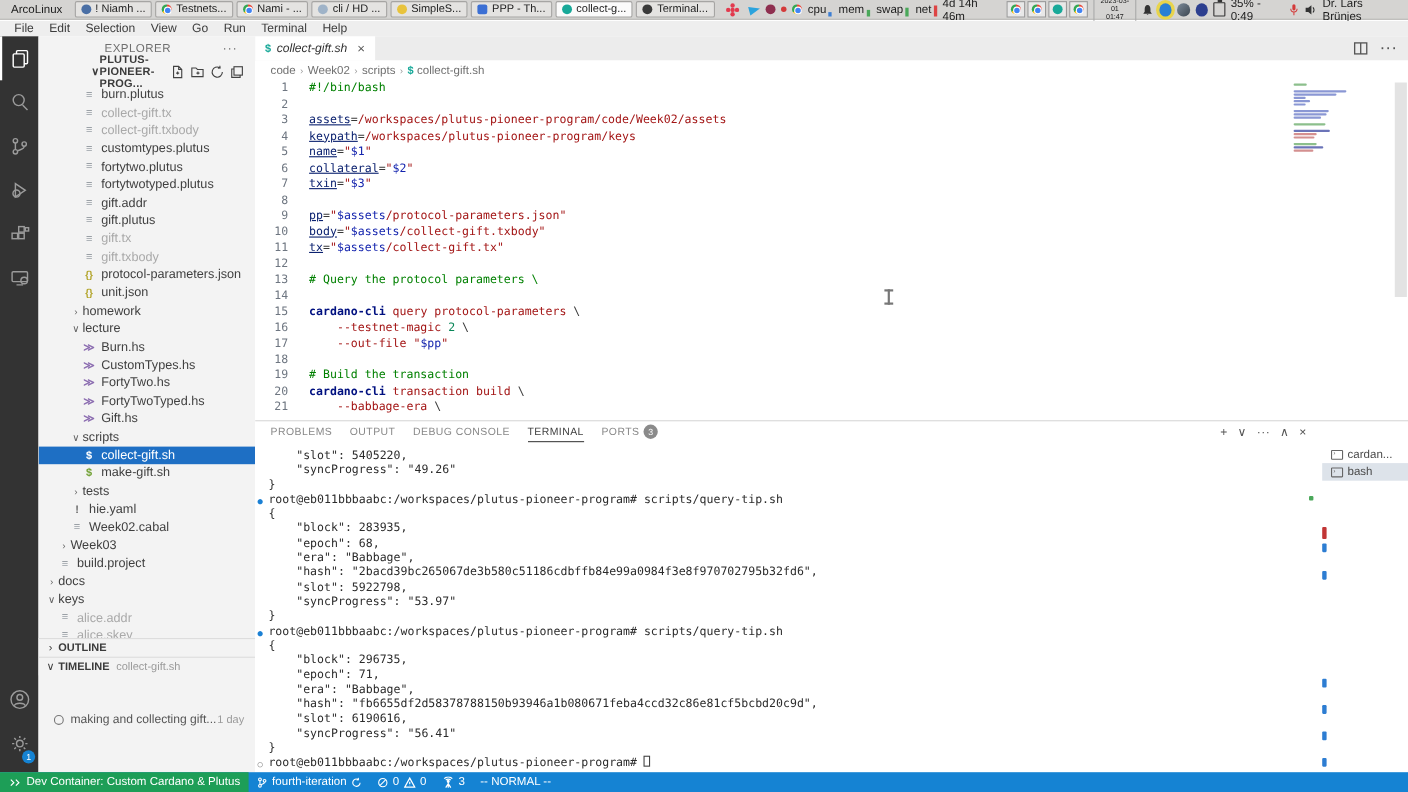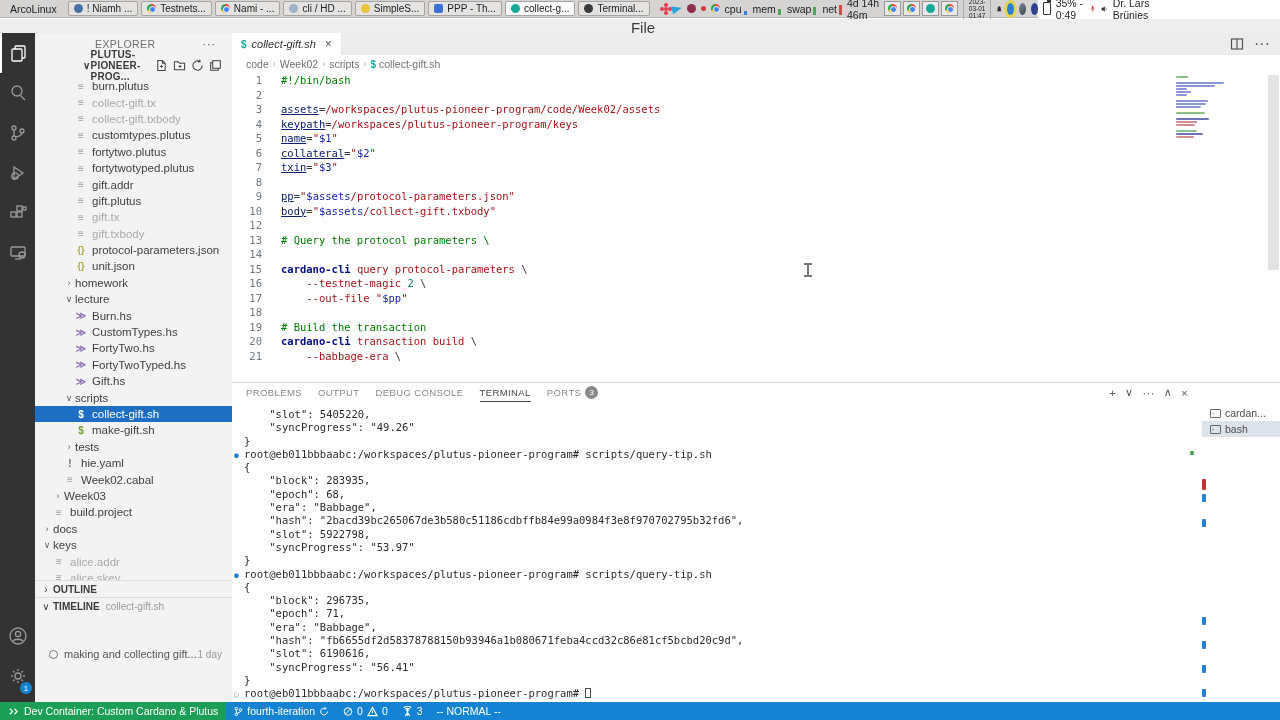--- a/index.html
+++ b/index.html
@@ -1,21 +1,21 @@
 <!DOCTYPE html>
 <html><head>
 <meta charset="utf-8">
 <style>
   * { margin:0; padding:0; box-sizing:border-box; }
   html,body { width:1280px; height:720px; overflow:hidden; background:#fff;
     font-family:"Liberation Sans", sans-serif; }
   .mono { font-family:"DejaVu Sans Mono", monospace; }
 
   
-  #taskbar { position:absolute; left:0; top:0; width:1038px; height:18px;
+  #taskbar { position:absolute; left:0; top:0; width:1280px; height:18px;
     background:#d5d4d2; border-bottom:1px solid #b9b8b6; display:flex;
     align-items:center; padding:0 6px; gap:3px; font-size:10.5px; color:#1d1d1d; }
   .tb-menu { padding:0 8px 0 4px; }
   .tb-win { display:flex; align-items:center; gap:4px; height:15px;
     background:#e4e3e1; border:1px solid #a6a5a3; border-radius:2px;
     padding:0 5px; font-size:10px; color:#222; max-width:80px; white-space:nowrap; overflow:hidden;}
   .tb-win.active { background:#fbfbfb; }
   .dot { width:9px; height:9px; border-radius:50%; flex:none; display:inline-block; }
   .chrome { background:conic-gradient(#ea4335 0 33%, #fbbc05 33% 66%, #34a853 66% 100%);
     position:relative; }
@@ -36,21 +36,21 @@
   .tb-date { font-size:6.5px; line-height:7px; text-align:center; border-left:1px solid #aaa;
     border-right:1px solid #aaa; padding:0 3px; }
   .trayico { width:12px; height:12px; border-radius:50%; display:inline-block; }
   .battery { width:11px; height:13px; border:1px solid #333; border-radius:1px; position:relative; }
   .battery::before { content:""; position:absolute; top:-3px; left:3px; width:4px; height:2px; background:#333; }
   .vsgreen { color:#18a999; font-weight:bold; font-size:10px; }
 
   
   #menubar { position:absolute; left:0; top:19px; width:1280px; height:14px;
     background:#eeeeee; display:flex; align-items:center; padding-left:6px;
-    font-size:15px; color:#3c3c3c;flex-direction:column; }
+    font-size:11px; color:#3c3c3c; }
   .menu-item { padding:0 7px; }
 
   
   #main { position:absolute; left:0; top:33px; width:1280px; height:669px; }
 
   
   #activitybar { position:absolute; left:0; top:0; width:35px; height:669px; background:#333333; }
   .act-ic { width:35px; height:40px; display:flex; align-items:center; justify-content:center; }
   .act-ic svg { stroke:#9b9b9b; fill:none; stroke-width:1.3; }
   .act-ic.active { border-left:2px solid #fff; }
@@ -537,20 +537,21 @@
         <div class="cl"><span class="ln">1</span><span class="ct"><span class="tok-com">#!/bin/bash</span></span></div>
         <div class="cl"><span class="ln">2</span><span class="ct"></span></div>
         <div class="cl"><span class="ln">3</span><span class="ct"><span class="tok-var">assets</span><span class="tok-op">=</span><span class="tok-str">/workspaces/plutus-pioneer-program/code/Week02/assets</span></span></div>
         <div class="cl"><span class="ln">4</span><span class="ct"><span class="tok-var">keypath</span><span class="tok-op">=</span><span class="tok-str">/workspaces/plutus-pioneer-program/keys</span></span></div>
         <div class="cl"><span class="ln">5</span><span class="ct"><span class="tok-var">name</span><span class="tok-op">=</span><span class="tok-str">"</span><span class="tok-param">$1</span><span class="tok-str">"</span></span></div>
         <div class="cl"><span class="ln">6</span><span class="ct"><span class="tok-var">collateral</span><span class="tok-op">=</span><span class="tok-str">"</span><span class="tok-param">$2</span><span class="tok-str">"</span></span></div>
         <div class="cl"><span class="ln">7</span><span class="ct"><span class="tok-var">txin</span><span class="tok-op">=</span><span class="tok-str">"</span><span class="tok-param">$3</span><span class="tok-str">"</span></span></div>
         <div class="cl"><span class="ln">8</span><span class="ct"></span></div>
         <div class="cl"><span class="ln">9</span><span class="ct"><span class="tok-var">pp</span><span class="tok-op">=</span><span class="tok-str">"</span><span class="tok-param">$assets</span><span class="tok-str">/protocol-parameters.json"</span></span></div>
         <div class="cl"><span class="ln">10</span><span class="ct"><span class="tok-var">body</span><span class="tok-op">=</span><span class="tok-str">"</span><span class="tok-param">$assets</span><span class="tok-str">/collect-gift.txbody"</span></span></div>
+        <div class="cl"><span class="ln">11</span><span class="ct"><span class="tok-var">tx</span><span class="tok-op">=</span><span class="tok-str">"</span><span class="tok-param">$assets</span><span class="tok-str">/collect-gift.tx"</span></span></div>
         <div class="cl"><span class="ln">12</span><span class="ct"></span></div>
         <div class="cl"><span class="ln">13</span><span class="ct"><span class="tok-com"># Query the protocol parameters \</span></span></div>
         <div class="cl"><span class="ln">14</span><span class="ct"></span></div>
         <div class="cl"><span class="ln">15</span><span class="ct"><span class="tok-cmd">cardano-cli</span><span class="tok-op"> </span><span class="tok-kw">query protocol-parameters</span><span class="tok-op"> \</span></span></div>
         <div class="cl"><span class="ln">16</span><span class="ct"><span class="tok-op">    </span><span class="tok-kw">--testnet-magic</span><span class="tok-op"> </span><span class="tok-num">2</span><span class="tok-op"> \</span></span></div>
         <div class="cl"><span class="ln">17</span><span class="ct"><span class="tok-op">    </span><span class="tok-kw">--out-file</span><span class="tok-op"> </span><span class="tok-str">"</span><span class="tok-param">$pp</span><span class="tok-str">"</span></span></div>
         <div class="cl"><span class="ln">18</span><span class="ct"></span></div>
         <div class="cl"><span class="ln">19</span><span class="ct"><span class="tok-com"># Build the transaction</span></span></div>
         <div class="cl"><span class="ln">20</span><span class="ct"><span class="tok-cmd">cardano-cli</span><span class="tok-op"> </span><span class="tok-kw">transaction build</span><span class="tok-op"> \</span></span></div>
         <div class="cl"><span class="ln">21</span><span class="ct"><span class="tok-op">    </span><span class="tok-kw">--babbage-era</span><span class="tok-op"> \</span></span></div>

